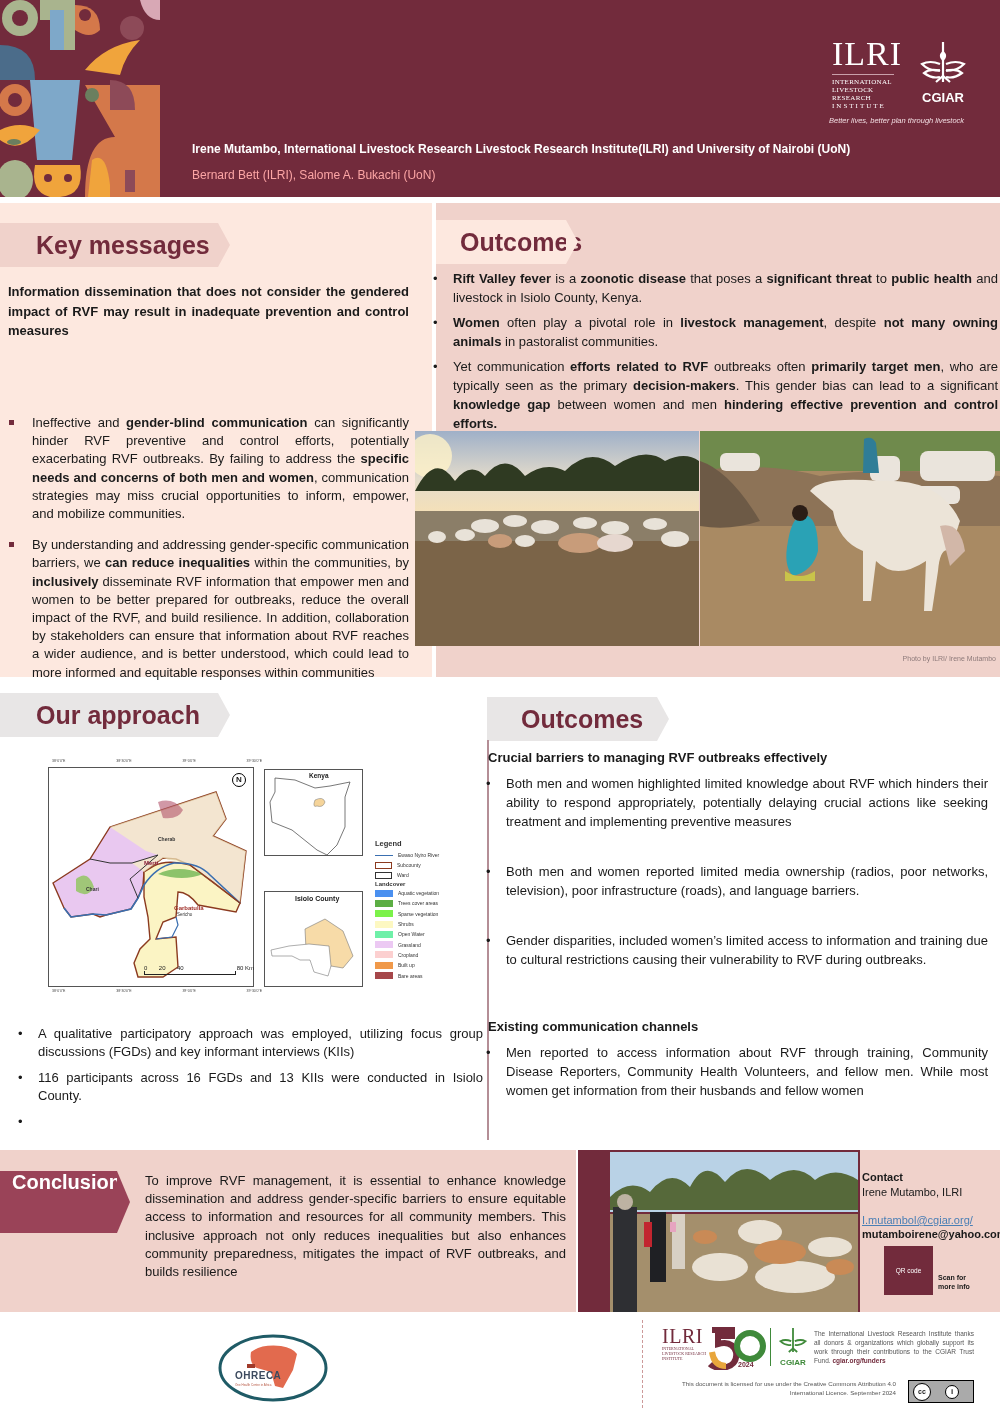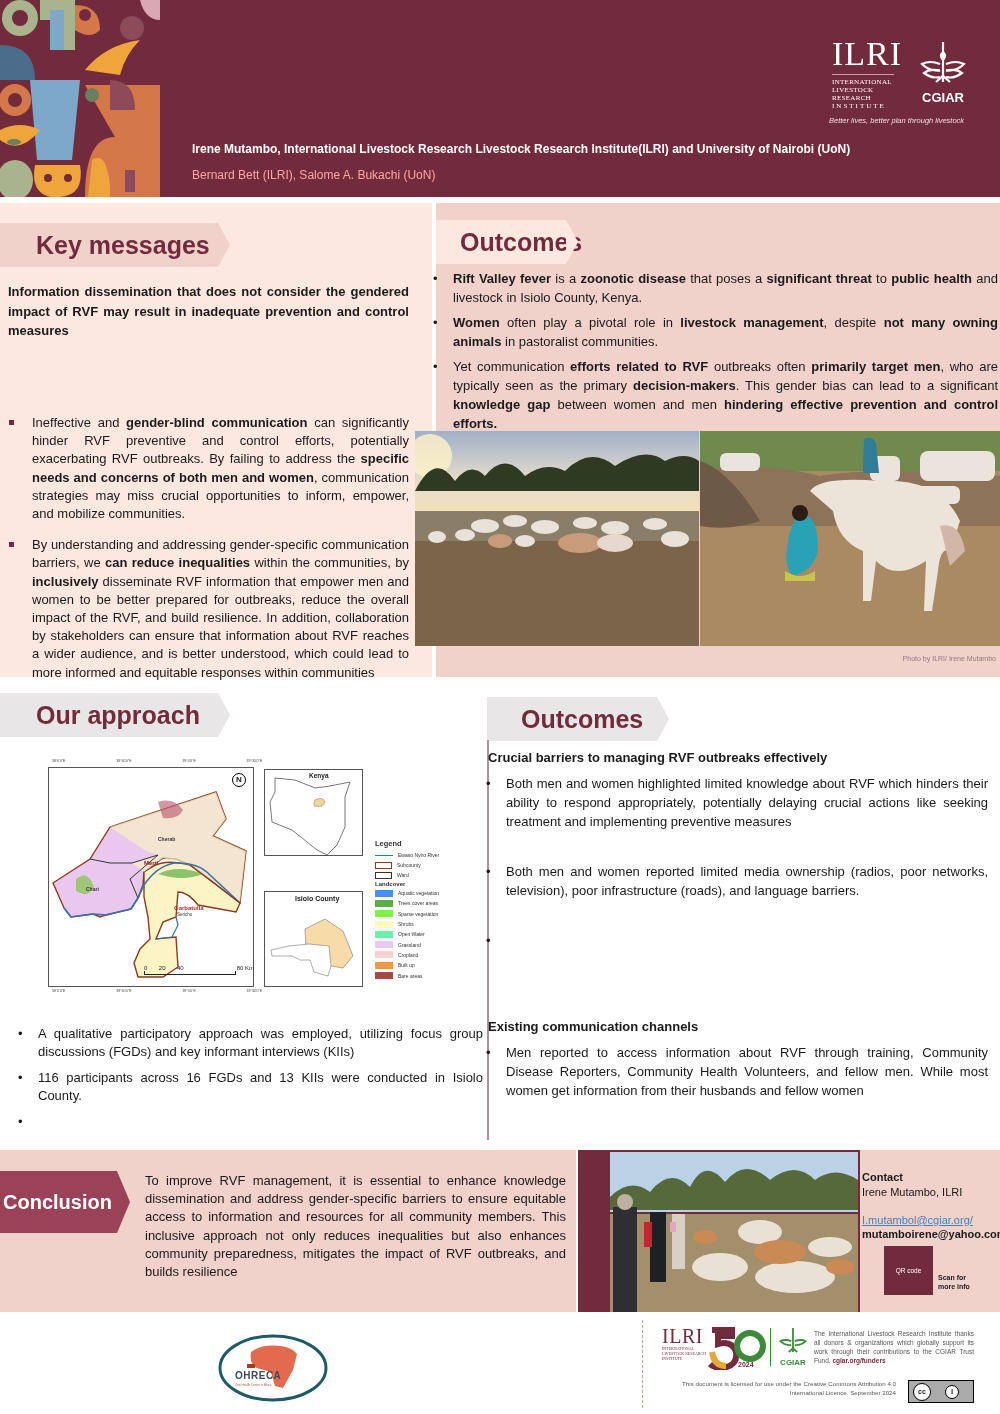--- a/index.html
+++ b/index.html
@@ -45,21 +45,21 @@
 
   
   .out-line { position: absolute; left: 487px; top: 740px; width: 2px; height: 400px; background: #b48e96; }
   .out-h { position: absolute; left: 488px; font-weight: bold; font-size: 13px; }
   .out-list { position: absolute; left: 488px; width: 500px; list-style: none; }
   .out-list li { position: relative; padding-left: 18px; font-size: 13px; line-height: 19px; text-align: justify; }
   .out-list li .dot { position: absolute; left: -2px; top: 0; }
 
   
   .concl-panel { position: absolute; left: 0; top: 1150px; width: 576px; height: 162px; background: #f0d2cb; }
-  .concl-tag { position: absolute; left: 0; top: 1171px; width: 117px; height: 62px; background: #9a4358; color: #fff; font-weight: bold; font-size: 20px; display: flex; align-items: center; padding-left: 3px; }
+  .concl-tag { position: absolute; left: 0; top: 1171px; width: 117px; height: 62px; background: #9a4358; color: #fff; font-weight: bold; font-size: 20px; display: flex; padding-left: 12px; }
   .concl-tag .tip { position: absolute; right: -13px; top: 0; border-top: 31px solid transparent; border-bottom: 31px solid transparent; border-left: 13px solid #9a4358; }
   .concl-text { position: absolute; left: 145px; top: 1172px; width: 421px; font-size: 13px; line-height: 18.2px; text-align: justify; }
   .contact-panel { position: absolute; left: 578px; top: 1150px; width: 283px; height: 162px; background: #722b3c; }
   .contact-right { position: absolute; left: 860px; top: 1150px; width: 140px; height: 162px; background: #f0d2cb; }
   .contact-h { position: absolute; left: 862px; top: 1171px; font-size: 11px; font-weight: bold; }
   .contact-name { position: absolute; left: 862px; top: 1186px; font-size: 11px; }
   .contact-mail1 { position: absolute; left: 862px; top: 1214px; font-size: 11px; color: #4a7fb5; text-decoration: underline; }
   .contact-mail2 { position: absolute; left: 862px; top: 1228px; font-size: 11px; font-weight: bold; }
   .qr { position: absolute; left: 884px; top: 1246px; width: 49px; height: 49px; background: #722b3c; color: #fff; font-size: 6.5px; display: flex; align-items: center; justify-content: center; }
   .scan { position: absolute; left: 938px; top: 1273px; font-size: 7px; font-weight: bold; line-height: 9px; }
@@ -345,21 +345,21 @@
 
 <div class="banner" style="left:487px; top:697px; width:170px; background:#e8e6e6; padding-left:34px;">
   <span>Outcomes</span>
   <span class="tip" style="border-left:12px solid #e8e6e6;"></span>
 </div>
 <div class="out-line"></div>
 <div class="out-h" style="top:750px;">Crucial barriers to managing RVF outbreaks effectively</div>
 <ul class="out-list" style="top:774px;" id="barrier-list">
     <li style="margin-bottom: 31px;"><span class="dot">•</span><span>Both men and women highlighted limited knowledge about RVF which hinders their ability to respond appropriately, potentially delaying crucial actions like seeking treatment and implementing preventive measures</span></li>
     <li style="margin-bottom: 31px;"><span class="dot">•</span><span>Both men and women reported limited media ownership (radios, poor networks, television), poor infrastructure (roads), and language barriers.</span></li>
-    <li style="margin-bottom: 31px;"><span class="dot">•</span></li>
+    <li style="margin-bottom: 31px;"><span class="dot">•</span><span>Gender disparities, included women’s limited access to information and training due to cultural restrictions causing their vulnerability to RVF during outbreaks.</span></li>
   </ul>
 <div class="out-h" style="top:1019px;">Existing communication channels</div>
 <ul class="out-list" style="top:1043px;" id="channel-list">
     <li><span class="dot">•</span><span>Men reported to access information about RVF through training, Community Disease Reporters,  Community Health Volunteers, and fellow men. While most women get information from their husbands and fellow women</span></li>
   </ul>
 
 <div class="concl-panel"></div>
 <div class="concl-tag">
   <span>Conclusion</span>
   <span class="tip"></span>

